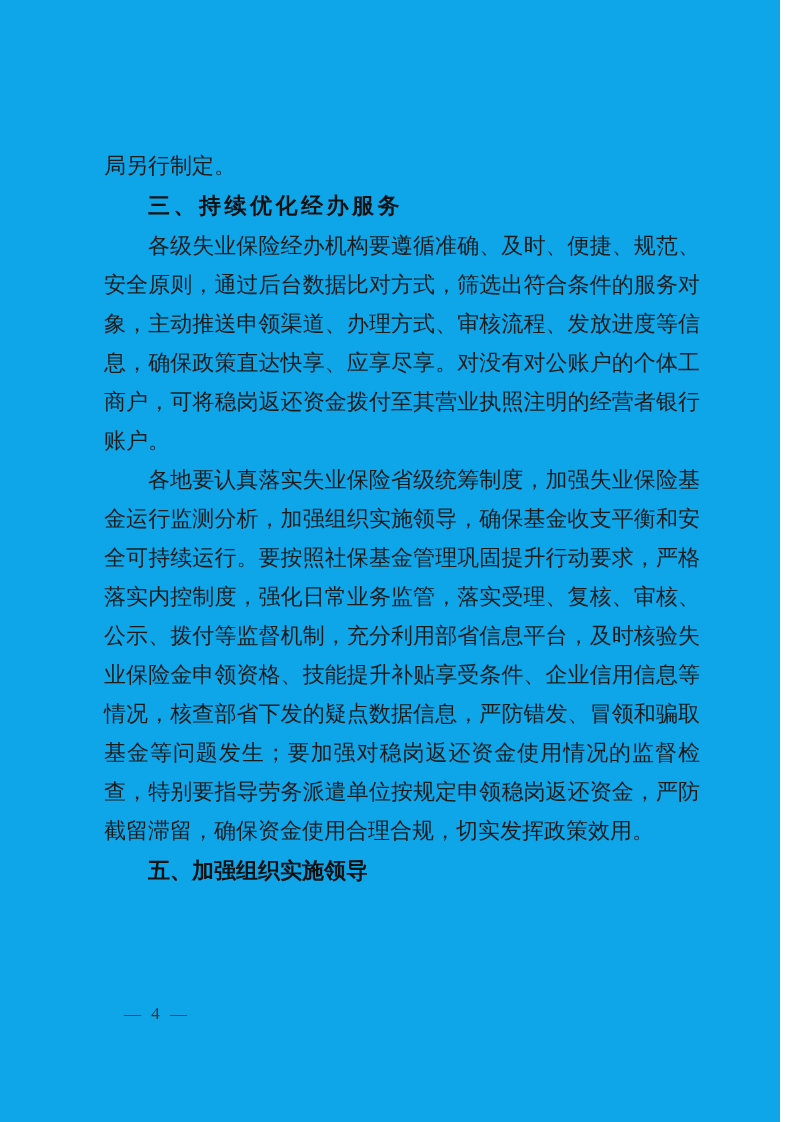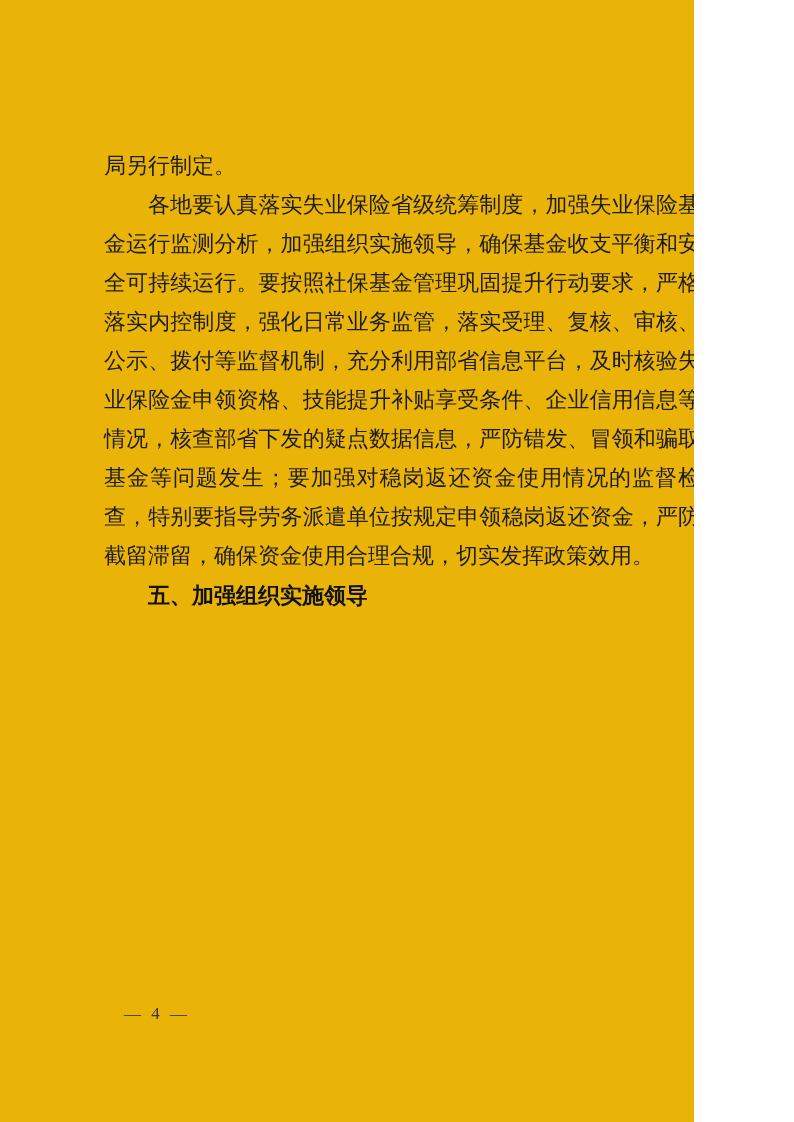--- a/index.html
+++ b/index.html
@@ -2,23 +2,23 @@
 <html><head>
 <meta charset="utf-8">
 <style>
   html, body {
     margin: 0;
     padding: 0;
     background: #ffffff;
   }
   .page {
     position: relative;
-    width: 694px;
+    width: 780px;
     height: 1122px;
-    background: #eab308;
+    background: #0ea5e9;
     overflow: hidden;
   }
   .content {
     position: absolute;
     left: 104px;
     top: 146px;
     width: 596px;
     color: #1c1c1c;
     font-family: "Liberation Serif", serif;
     font-size: 22px;
@@ -58,21 +58,23 @@
 </style>
 </head>
 <body>
 
 <div class="page">
 
   <div class="content">
 
     <p class="continuation">局另行制定。</p>
 
+    <h2 class="heading heading-wide">三、持续优化经办服务</h2>
 
+    <p>各级失业保险经办机构要遵循准确、及时、便捷、规范、安全原则，通过后台数据比对方式，筛选出符合条件的服务对象，主动推送申领渠道、办理方式、审核流程、发放进度等信息，确保政策直达快享、应享尽享。对没有对公账户的个体工商户，可将稳岗返还资金拨付至其营业执照注明的经营者银行账户。</p>
 
 
     <p>各地要认真落实失业保险省级统筹制度，加强失业保险基金运行监测分析，加强组织实施领导，确保基金收支平衡和安全可持续运行。要按照社保基金管理巩固提升行动要求，严格落实内控制度，强化日常业务监管，落实受理、复核、审核、公示、拨付等监督机制，充分利用部省信息平台，及时核验失业保险金申领资格、技能提升补贴享受条件、企业信用信息等情况，核查部省下发的疑点数据信息，严防错发、冒领和骗取基金等问题发生；要加强对稳岗返还资金使用情况的监督检查，特别要指导劳务派遣单位按规定申领稳岗返还资金，严防截留滞留，确保资金使用合理合规，切实发挥政策效用。</p>
 
     <h2 class="heading">五、加强组织实施领导</h2>
 
 
   </div>
 
   <div class="footer-pagenum">— 4 —</div>

